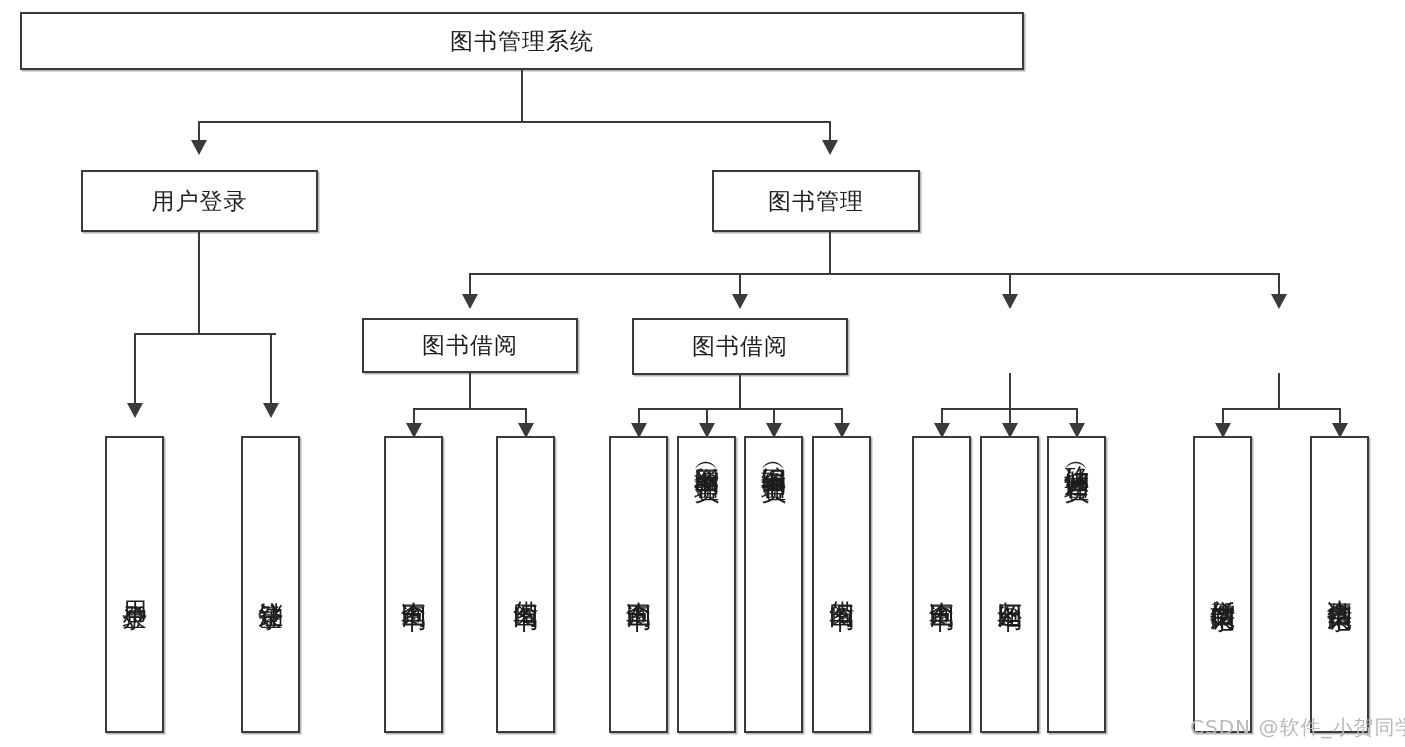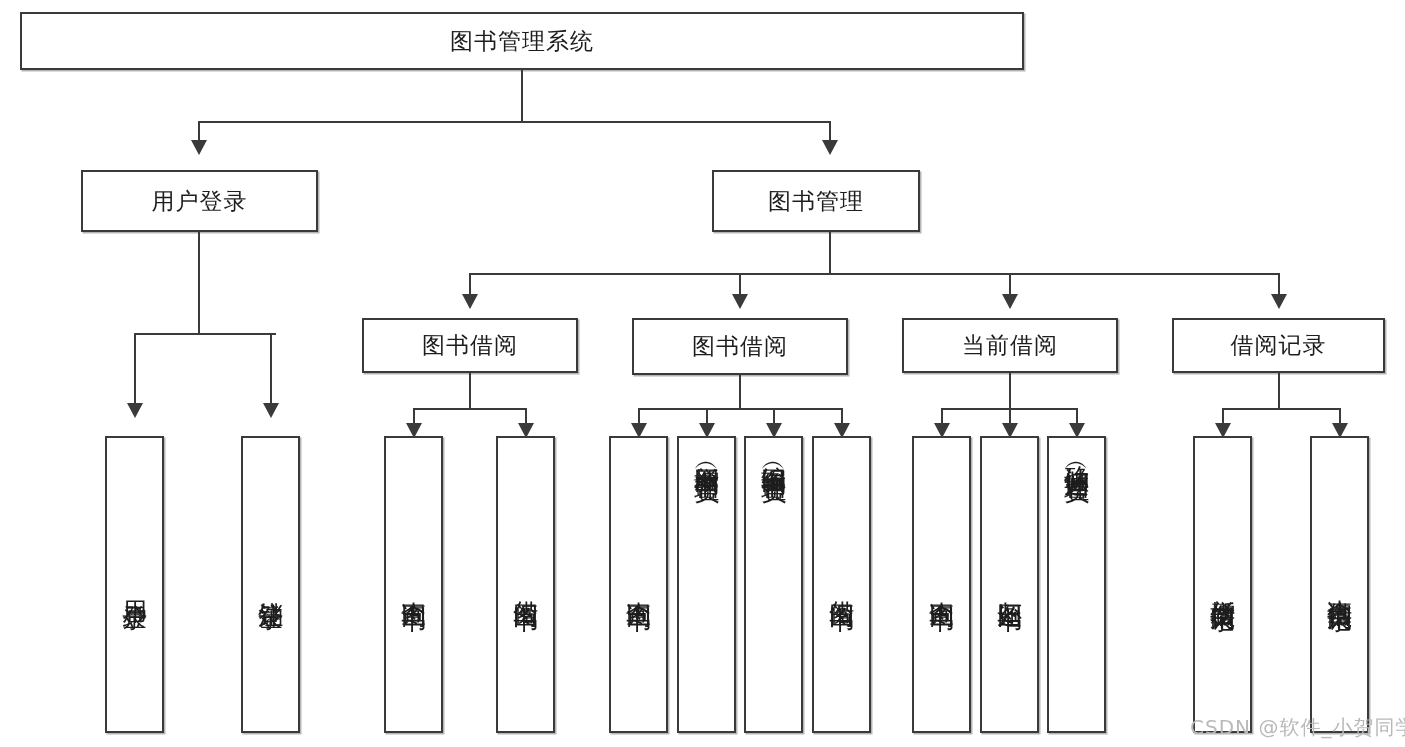--- a/index.html
+++ b/index.html
@@ -124,26 +124,20 @@
   <div class="arrow" style="left:1002px;top:294px;"></div>
   <div class="ln v" style="left:1278px;top:273px;height:24px;"></div>
   <div class="arrow" style="left:1271px;top:294px;"></div>
 
   <div class="node h" style="left:362px;top:318px;width:216px;height:55px;">
     <span>图书借阅</span>
   </div>
   <div class="node h" style="left:632px;top:318px;width:216px;height:57px;">
     <span>图书借阅</span>
   </div>
-  <div class="node h" style="left:902px;top:318px;width:216px;height:55px;">
-    <span>当前借阅</span>
-  </div>
-  <div class="node h" style="left:1172px;top:318px;width:213px;height:55px;">
-    <span>借阅记录</span>
-  </div>
 
   <div class="ln v" style="left:469px;top:373px;height:36px;"></div>
   <div class="ln h" style="left:413px;top:408px;width:114px;"></div>
   <div class="ln v" style="left:413px;top:408px;height:20px;"></div>
   <div class="arrow" style="left:406px;top:423px;"></div>
   <div class="ln v" style="left:525px;top:408px;height:20px;"></div>
   <div class="arrow" style="left:518px;top:423px;"></div>
 
   <div class="ln v" style="left:739px;top:373px;height:36px;"></div>
   <div class="ln h" style="left:638px;top:408px;width:205px;"></div>

